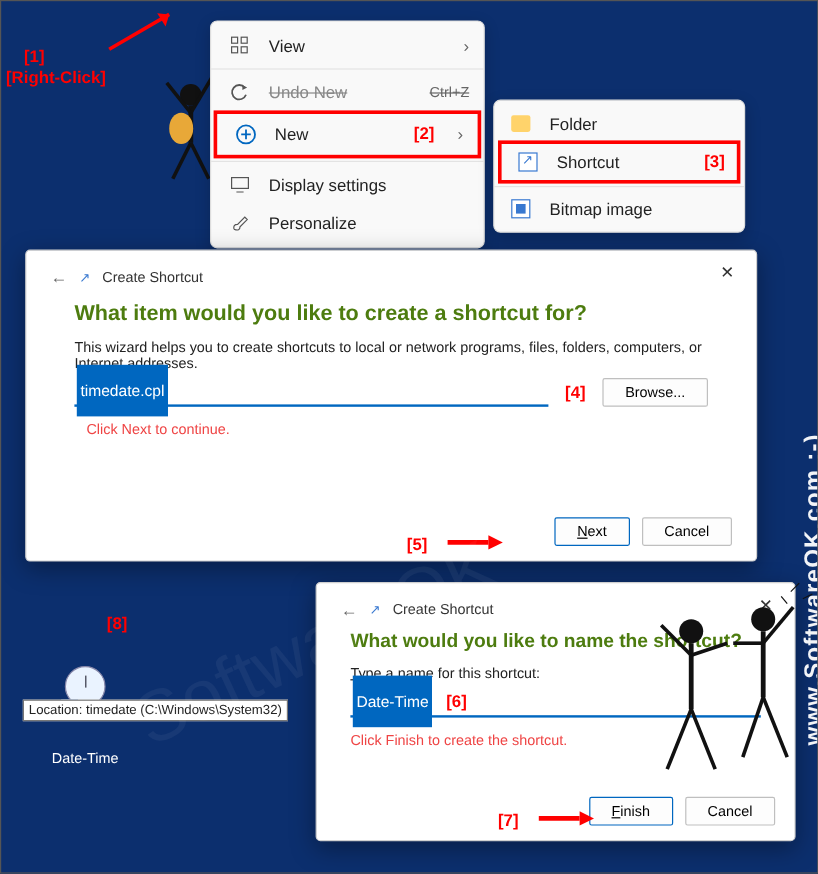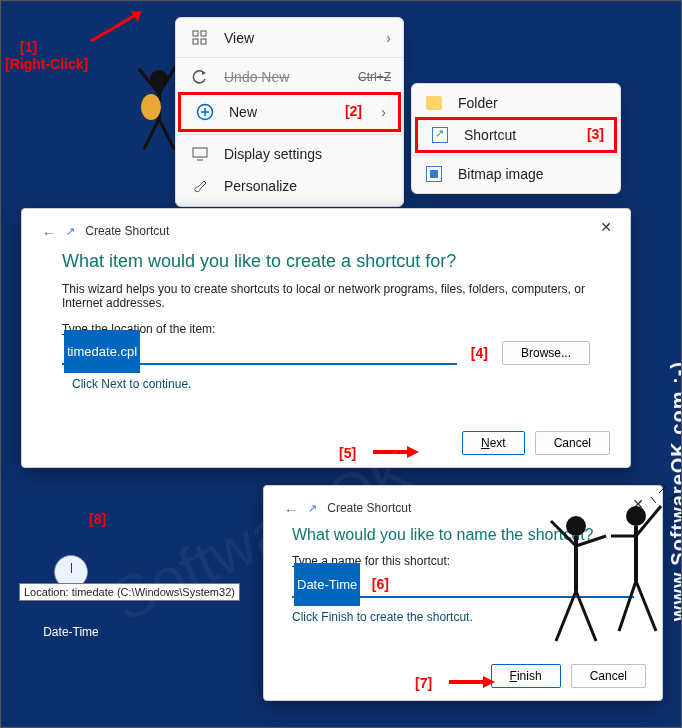--- a/index.html
+++ b/index.html
@@ -61,29 +61,29 @@
       box-shadow: 0 6px 20px rgba(0,0,0,.35);
       border-radius: 4px;
     }
     .dlg1 { left: 20px; top: 207px; width: 610px; height: 260px; }
     .dlg2 { left: 262px; top: 484px; width: 400px; height: 216px; }
     .dlg-close { position:absolute; top:6px; right:10px; font-size:14px; color:#333; padding:4px 8px; }
     .dlg-header { display:flex; align-items:center; gap:10px; padding:14px 20px 4px 20px; font-size:12px; color:#555; }
     .dlg-back { color:#666; font-size:14px; }
     .dlg-icon { font-size:11px; color:#3878d0; }
     .dlg-title { font-size:12px; color:#333; }
-    .dlg-heading { color:#0f766e; font-size:18px; padding: 8px 40px 10px 40px; }
+    .dlg-heading { color:#4d7c0f; font-size:18px; padding: 8px 40px 10px 40px; font-weight: bold; }
     .dlg-body { padding: 0 40px; font-size:12px; color:#222; }
     .dlg-label { margin-top:12px; font-size:12px; }
     .dlg-label .ul { text-decoration: underline; }
     .dlg-input-row { display:flex; gap:14px; align-items:center; margin-top:4px; }
     .dlg-input { flex:1; border:none; border-bottom:2px solid #0067c0; padding:4px 2px; font-size:13px; background:#fff; }
     .dlg-input .selected { background:#0067c0; color:#fff; padding:14px 3px; }
     .dlg-btn { background:#fdfdfd; border:1px solid #bfbfbf; padding:4px 18px; font-size:12px; border-radius:2px; }
-    .dlg-hint { margin-top:12px; font-size:12px; color:#0c4a6e; padding-left:10px; }
+    .dlg-hint { margin-top:12px; font-size:12px; color:#ef4444; padding-left:10px; }
     .dlg-footer { position:absolute; bottom:12px; right:20px; display:flex; gap:10px; }
     .btn-primary { border:1.5px solid #0067c0; }
 
     
     .desk-icon { position:absolute; left:30px; top:552px; width:80px; text-align:center; color:#fff; font-size:12px; }
     .desk-icon .iconbox { width:44px; height:44px; margin:0 auto; position:relative; }
     .clock-face { width:34px; height:34px; border-radius:50%; background:#eaf3ff; border:1px solid #88a; position:absolute; top:2px; left:5px; }
     .clock-face::after{content:""; position:absolute; width:1px; height:10px; background:#334; left:50%; top:7px;}
     .desk-icon .arrow-badge { position:absolute; bottom:0; left:2px; width:14px;height:14px;background:#fff;border:1px solid #3878d0; font-size:10px; color:#3878d0; line-height:12px;}
     .tooltip { position:absolute; left:0px; top:582px; background:#fff; border:1px solid #777; padding:2px 4px; font-size:11px; color:#222; white-space:nowrap; }
@@ -200,21 +200,20 @@
 <div class="dialog dlg1">
   <div class="dlg-close">✕</div>
   <div class="dlg-header">
     <span class="dlg-back">←</span>
     <span class="dlg-icon">↗</span>
     <span class="dlg-title">Create Shortcut</span>
   </div>
   <div class="dlg-heading">What item would you like to create a shortcut for?</div>
   <div class="dlg-body">
     <div>This wizard helps you to create shortcuts to local or network programs, files, folders, computers, or Internet addresses.</div>
-    <div class="dlg-label"><span class="ul">T</span><span>ype the location of the item:</span></div>
     <div class="dlg-input-row">
       <div class="dlg-input"><span class="selected">timedate.cpl</span></div>
       <span class="anno" style="position:static;">[4]</span>
       <button class="dlg-btn"><span>Browse...</span></button>
     </div>
     <div class="dlg-hint">Click Next to continue.</div>
   </div>
   <div class="dlg-footer">
     <button class="dlg-btn btn-primary"><span style="text-decoration:underline">N</span>ext</button>
     <button class="dlg-btn">Cancel</button>

